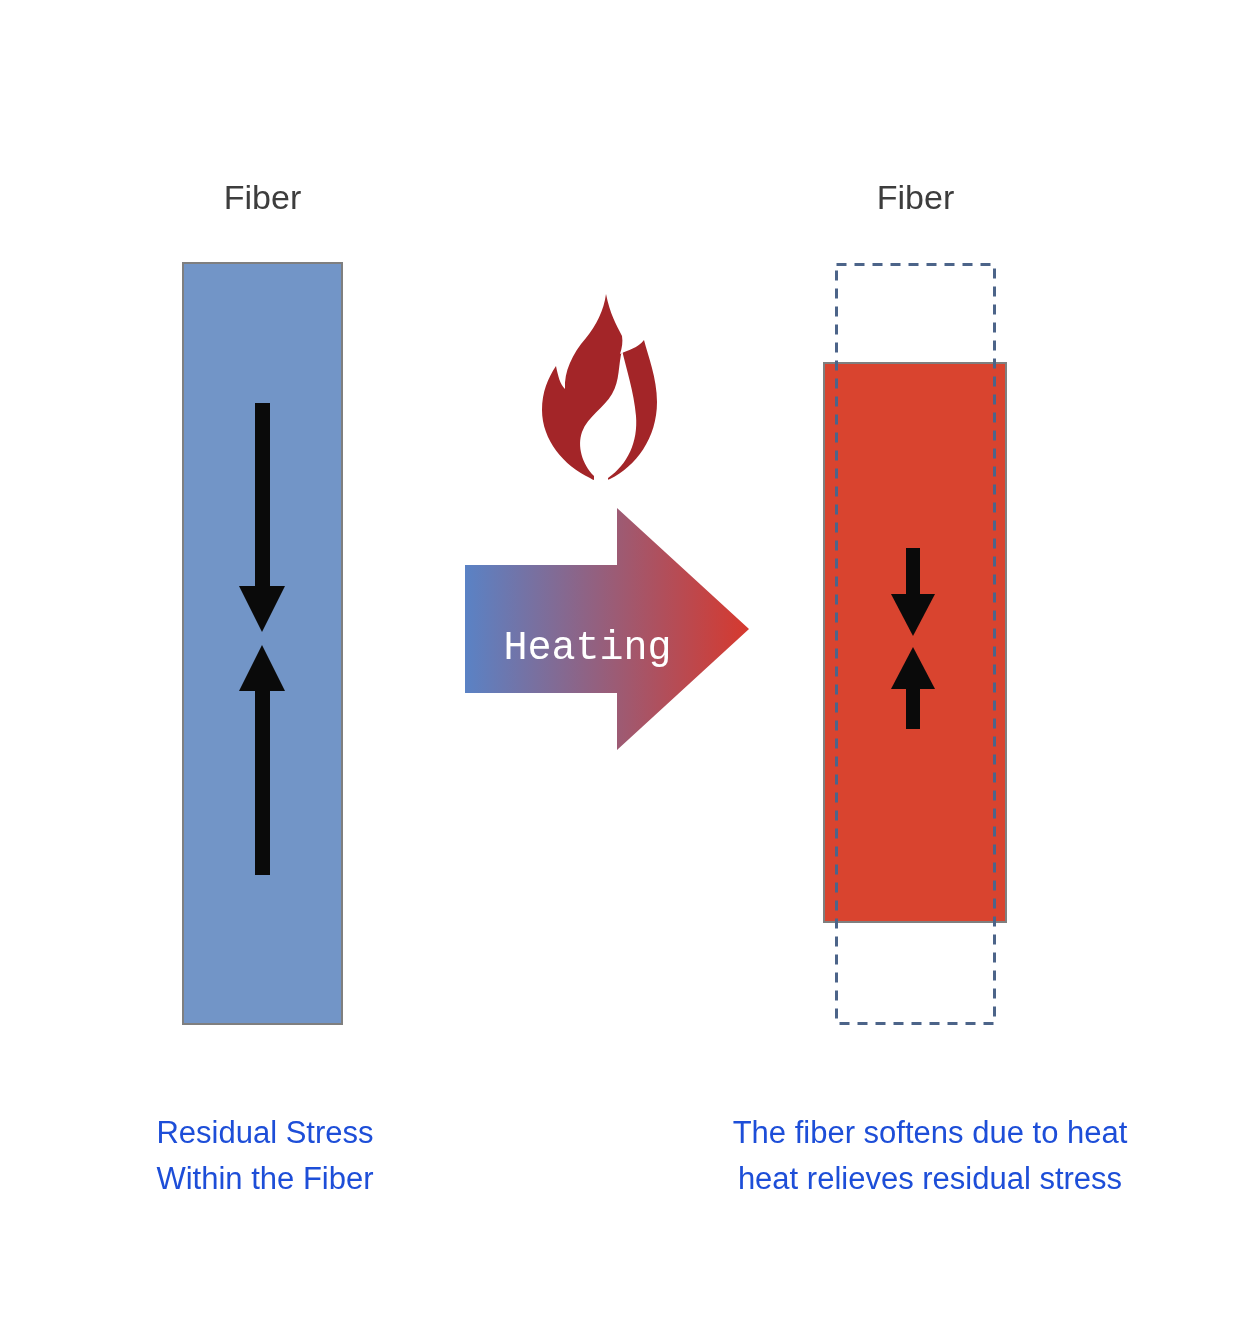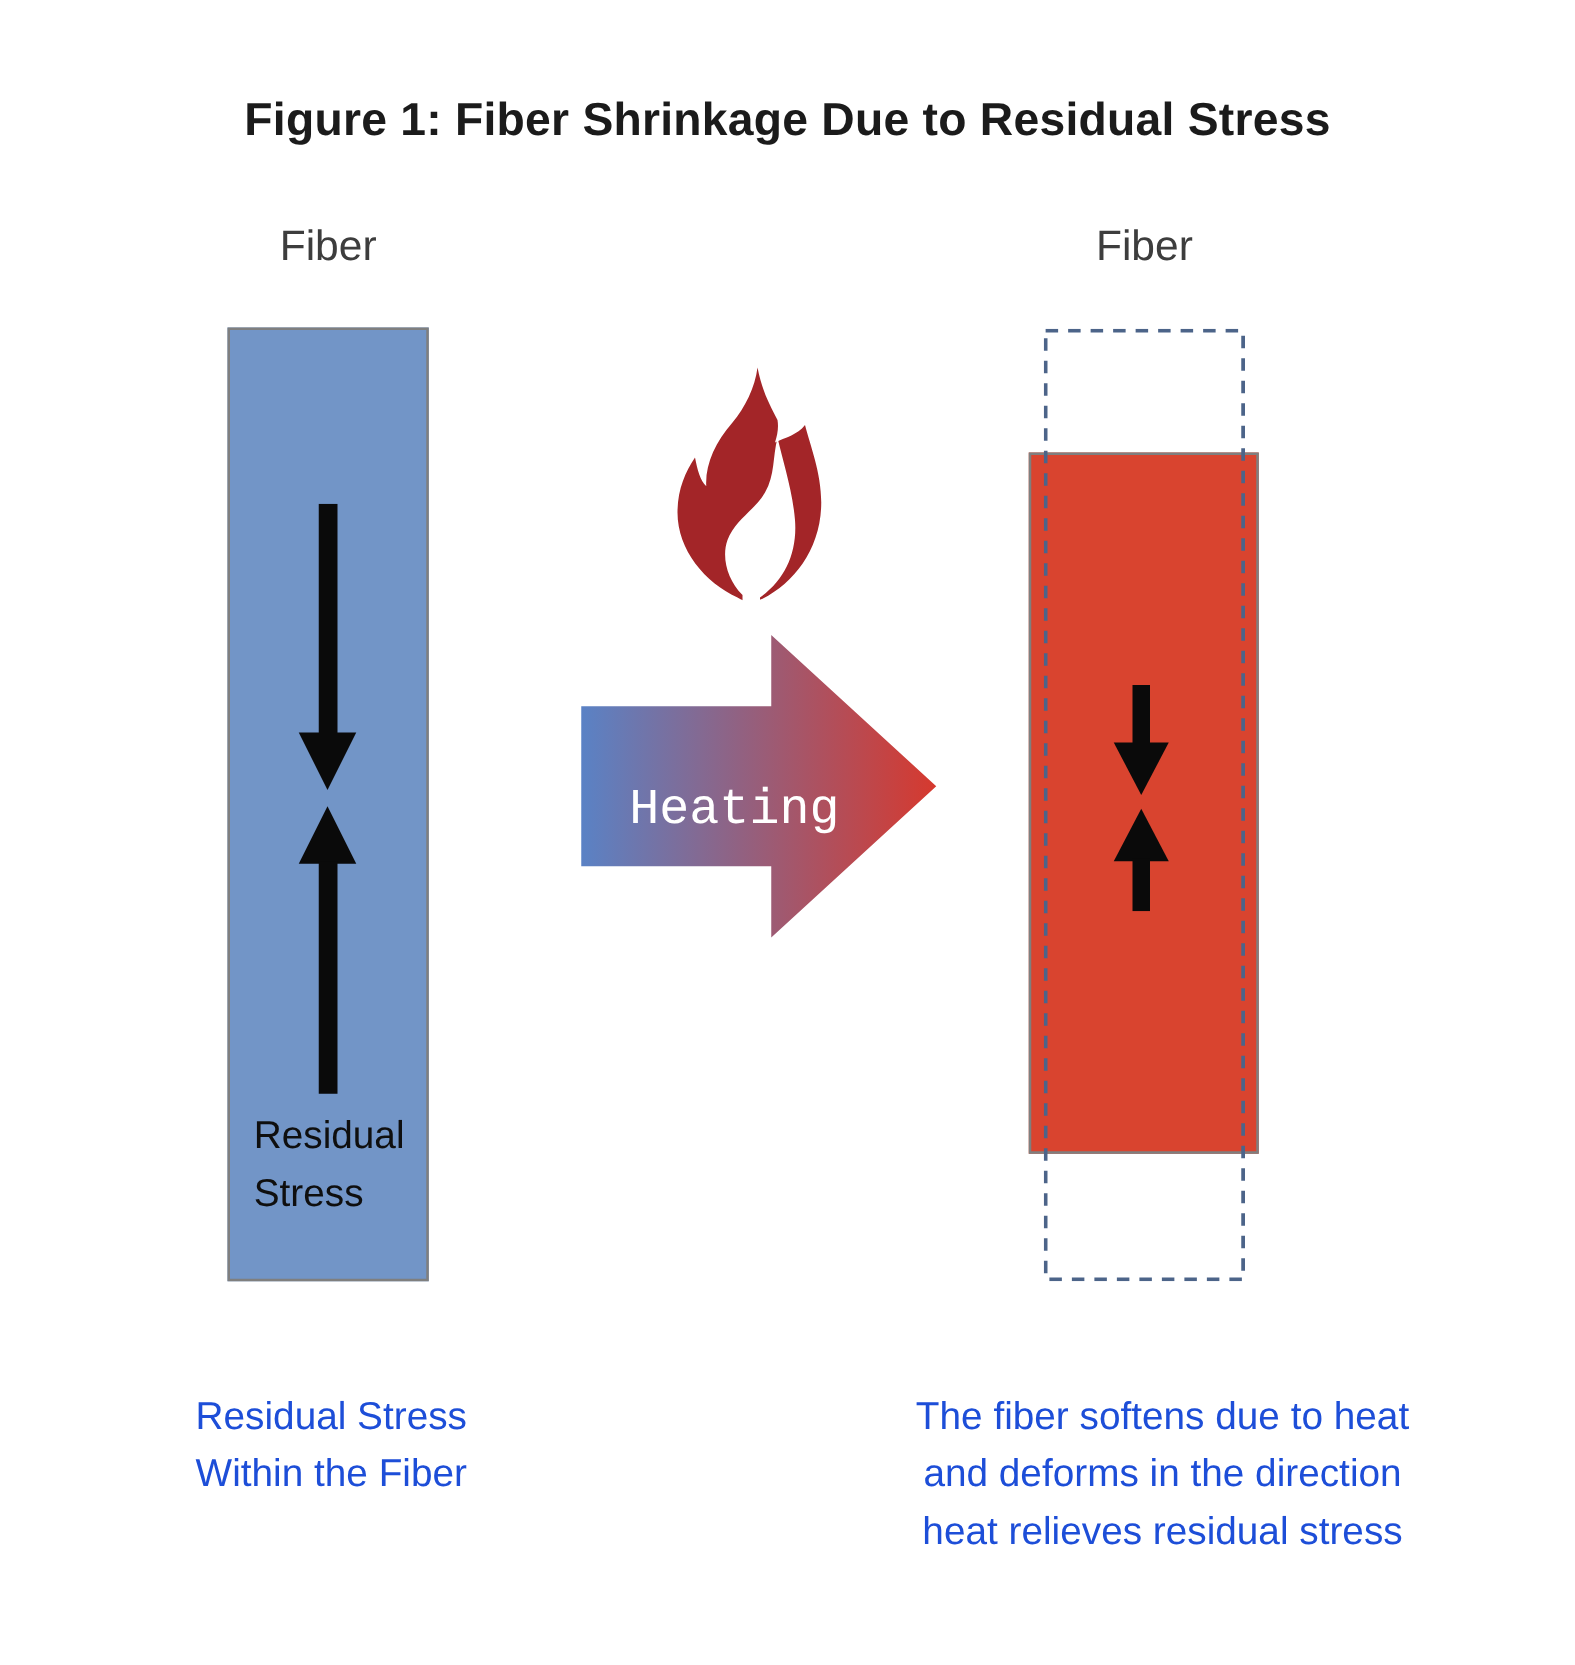--- a/index.html
+++ b/index.html
@@ -112,42 +112,37 @@
   .caption.before { left: 110px; width: 310px; }
   .caption.after  { left: 670px; width: 520px; }
 
   .arrow-fill { fill: #0A0A0A; }
 </style>
 </head>
 <body>
 
 <div class="canvas">
 
-  <div class="figure-title">Figure 1: Fiber Shrinkage Due to Residual Stress</div>
 
   <div class="fiber-header before">Fiber</div>
   <div class="fiber-header after">Fiber</div>
 
   <div class="fiber-rect-before"></div>
 
   <svg class="arrows-before" width="61" height="475" viewBox="0 0 61 475" xmlns="http://www.w3.org/2000/svg">
     <g>
       <rect class="arrow-fill" x="23" y="0" width="15" height="185" fill="#0A0A0A"></rect>
       <polygon class="arrow-fill" points="7,183 53,183 30,229" fill="#0A0A0A"></polygon>
     </g>
     <g>
       <polygon class="arrow-fill" points="7,288 53,288 30,242" fill="#0A0A0A"></polygon>
       <rect class="arrow-fill" x="23" y="286" width="15" height="186" fill="#0A0A0A"></rect>
     </g>
   </svg>
 
-  <div class="stress-label">
-    <div>Residual</div>
-    <div>Stress</div>
-  </div>
 
   <svg class="flame-svg" width="132" height="190" viewBox="0 0 130 190" xmlns="http://www.w3.org/2000/svg">
     <path d="M72 2
              C76 22 82 32 88 44
              C89 50 88 56 86 62
              C94 58 104 56 110 48
              C114 64 123 86 123 110
              C123 146 102 174 76 187
              C68 190 62 190 56 186
              C30 174 8 148 8 118
@@ -192,17 +187,16 @@
     </g>
   </svg>
 
   <div class="caption before">
     <div>Residual Stress</div>
     <div>Within the Fiber</div>
   </div>
 
   <div class="caption after">
     <div>The fiber softens due to heat</div>
-    <div>and deforms in the direction</div>
     <div>heat relieves residual stress</div>
   </div>
 
 </div>
 
 </body></html>

